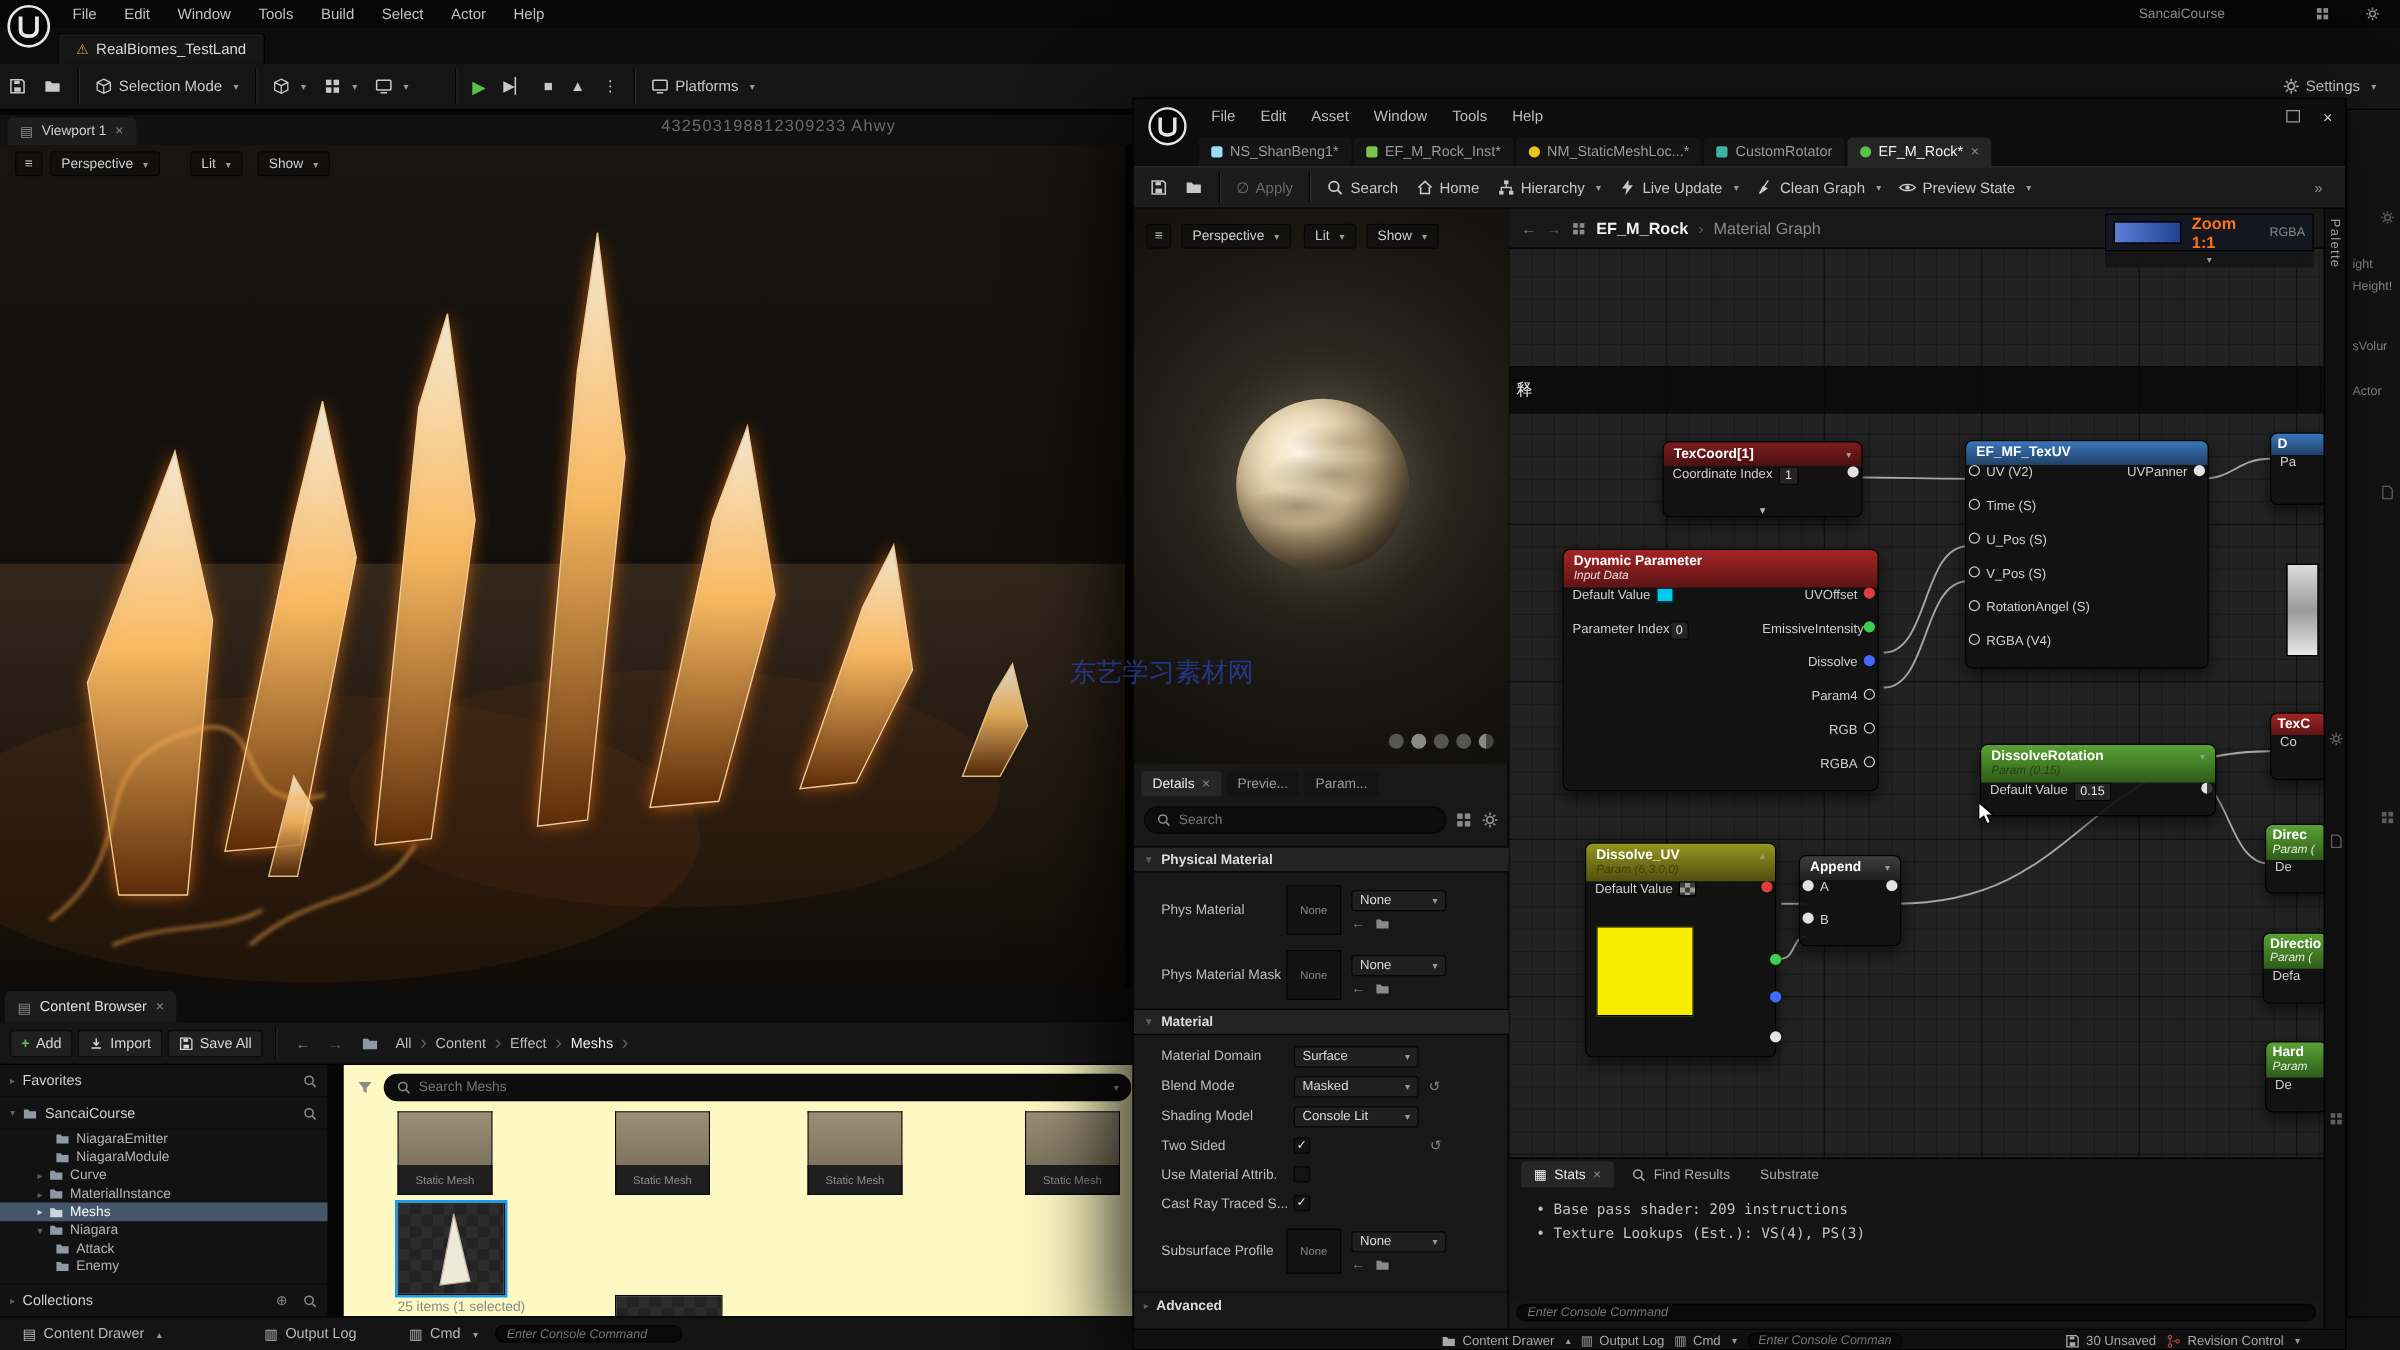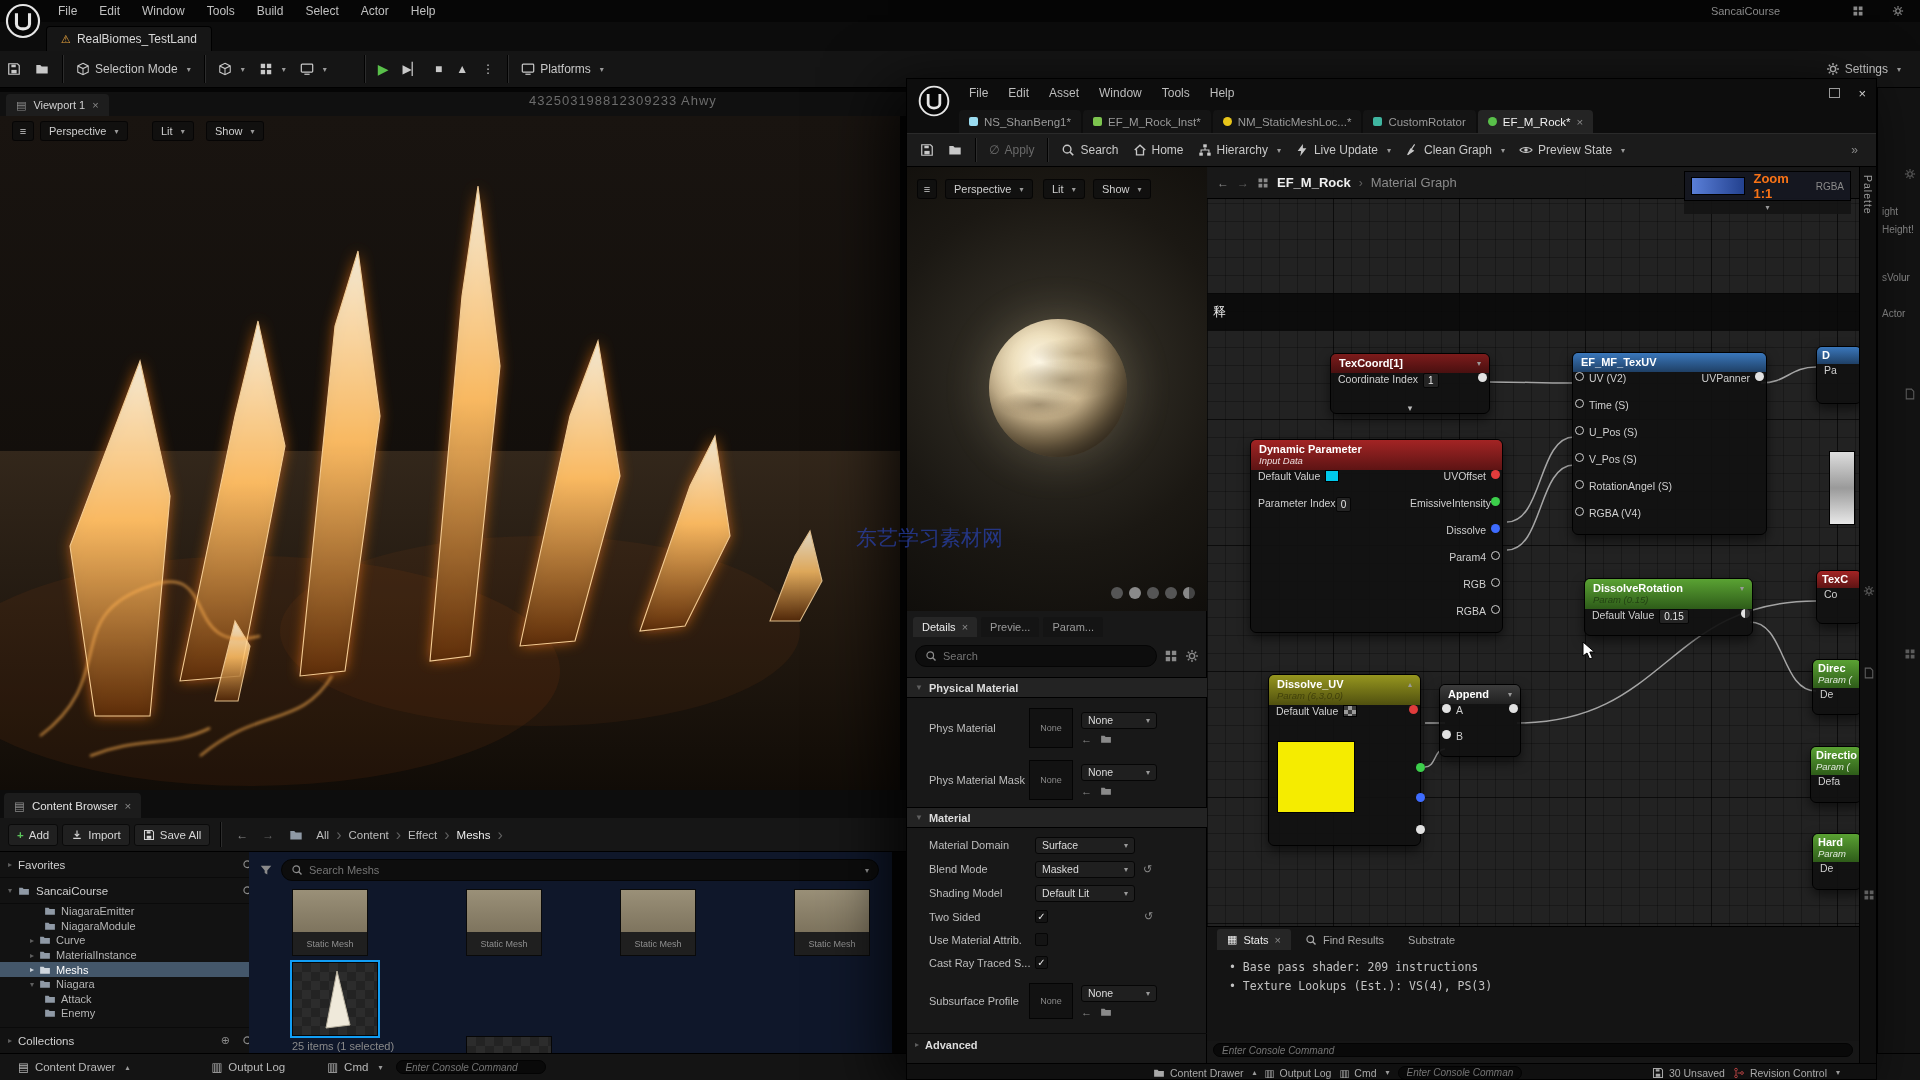--- a/index.html
+++ b/index.html
@@ -36,21 +36,21 @@
   gap:7px;padding:0 10px;font-size:11.5px;color:#e0e0e0}
 .cb-toolbar{left:0;top:818px;width:906px;height:34px;background:#161616;border-bottom:1px solid #000;
   display:flex;align-items:center;gap:4px;padding:0 8px}
 .cb-btn{display:flex;align-items:center;gap:5px;padding:4px 8px;border-radius:3px;background:#202020;
   border:1px solid #0a0a0a;font-size:11.5px;color:#d6d6d6}
 .crumb{font-size:11.5px;color:#bdbdbd;padding:0 3px}
 .cb-left{left:0;top:852px;width:263px;height:201px;background:#121212;border-right:1px solid #000}
 .srcrow{display:flex;align-items:center;height:26px;padding:0 8px;gap:6px;font-size:11.5px;color:#cfcfcf;border-bottom:1px solid #0a0a0a}
 .tree-row{display:flex;align-items:center;height:14.6px;gap:5px;font-size:11px;color:#b5b5b5}
 .tree-row.sel{background:#44576a;color:#fff}
-.cb-main{left:249px;top:852px;width:643px;height:201px;background:#0f172a;overflow:hidden}
+.cb-main{left:275px;top:852px;width:643px;height:201px;background:#fef9c3;overflow:hidden}
 .searchbox{display:flex;align-items:center;gap:6px;background:#0d0d0d;border:1px solid #050505;border-radius:12px;
   height:22px;padding:0 9px;color:#8c8c8c}
 .searchbox input{background:transparent;border:none;outline:none;color:#cfcfcf;font-size:11px;width:100%;font-family:inherit}
 .card-top{background:linear-gradient(180deg,#9a9078,#7e745e);border:1px solid #0a0a0a;border-bottom:none}
 .card-band{background:#1f1f1f;border:1px solid #0a0a0a;border-top:none;color:#8f8f8f;font-size:9px;
   display:flex;align-items:center;justify-content:center}
 .thumb{background:repeating-conic-gradient(#232323 0 25%,#2c2c2c 0 50%) 0 0/18px 18px;border:1px solid #060606;position:relative;overflow:hidden}
 .thumb.sel{outline:2px solid #119ef5;outline-offset:0}
 .mainstatus{left:0;top:1053px;width:1920px;height:27px;background:#141414;border-top:1px solid #000;
   display:flex;align-items:center;gap:6px;padding:0 10px;z-index:1}
@@ -805,21 +805,21 @@
       <span style="padding-left:22px;width:128px">Blend Mode</span>
       <span class="dd" style="width:100px">
         <span>Masked</span>
           <span class="chev">▾</span>
       </span>
       <span class="dim t11" style="margin-left:8px">↺</span>
     </div>
     <div class="abs drow" style="left:0;top:714px;width:300px;height:24px">
       <span style="padding-left:22px;width:128px">Shading Model</span>
       <span class="dd" style="width:100px">
-        <span>Default Lit</span>
+        <span>Console Lit</span>
           <span class="chev">▾</span>
       </span>
     </div>
     <div class="abs drow" style="left:0;top:738px;width:300px;height:23px">
       <span style="padding-left:22px;width:128px">Two Sided</span>
       <span class="cbx">✓</span>
       <span class="dim t11" style="margin-left:96px">↺</span>
     </div>
     <div class="abs drow" style="left:0;top:761px;width:300px;height:23px">
       <span style="padding-left:22px;width:128px">Use Material Attrib.</span>
@@ -962,21 +962,21 @@
       <div class="nrow" style="height:27px;gap:5px">
         <span class="pin h-w" style="margin-left:-5px"></span>
         <span>RotationAngel (S)</span>
       </div>
       <div class="nrow" style="height:27px;gap:5px">
         <span class="pin h-w" style="margin-left:-5px"></span>
         <span>RGBA (V4)</span>
       </div>
     </div>
 
-    <div class="node" style="left:377px;top:411px;width:169px">
+    <div class="node" style="left:377px;top:428px;width:189px">
       <div class="nhdr h-green">
         <div class="flex">
             <span class="nt">DissolveRotation</span>
         <span class="chev" style="margin-left:auto">▾</span>
           </div>
         <div class="ns" style="color:#1e3a10">Param (0.15)</div>
       </div>
       <div class="nrow" style="height:26px;gap:5px">
         <span>Default Value</span>
         <span class="valbox">0.15</span>

